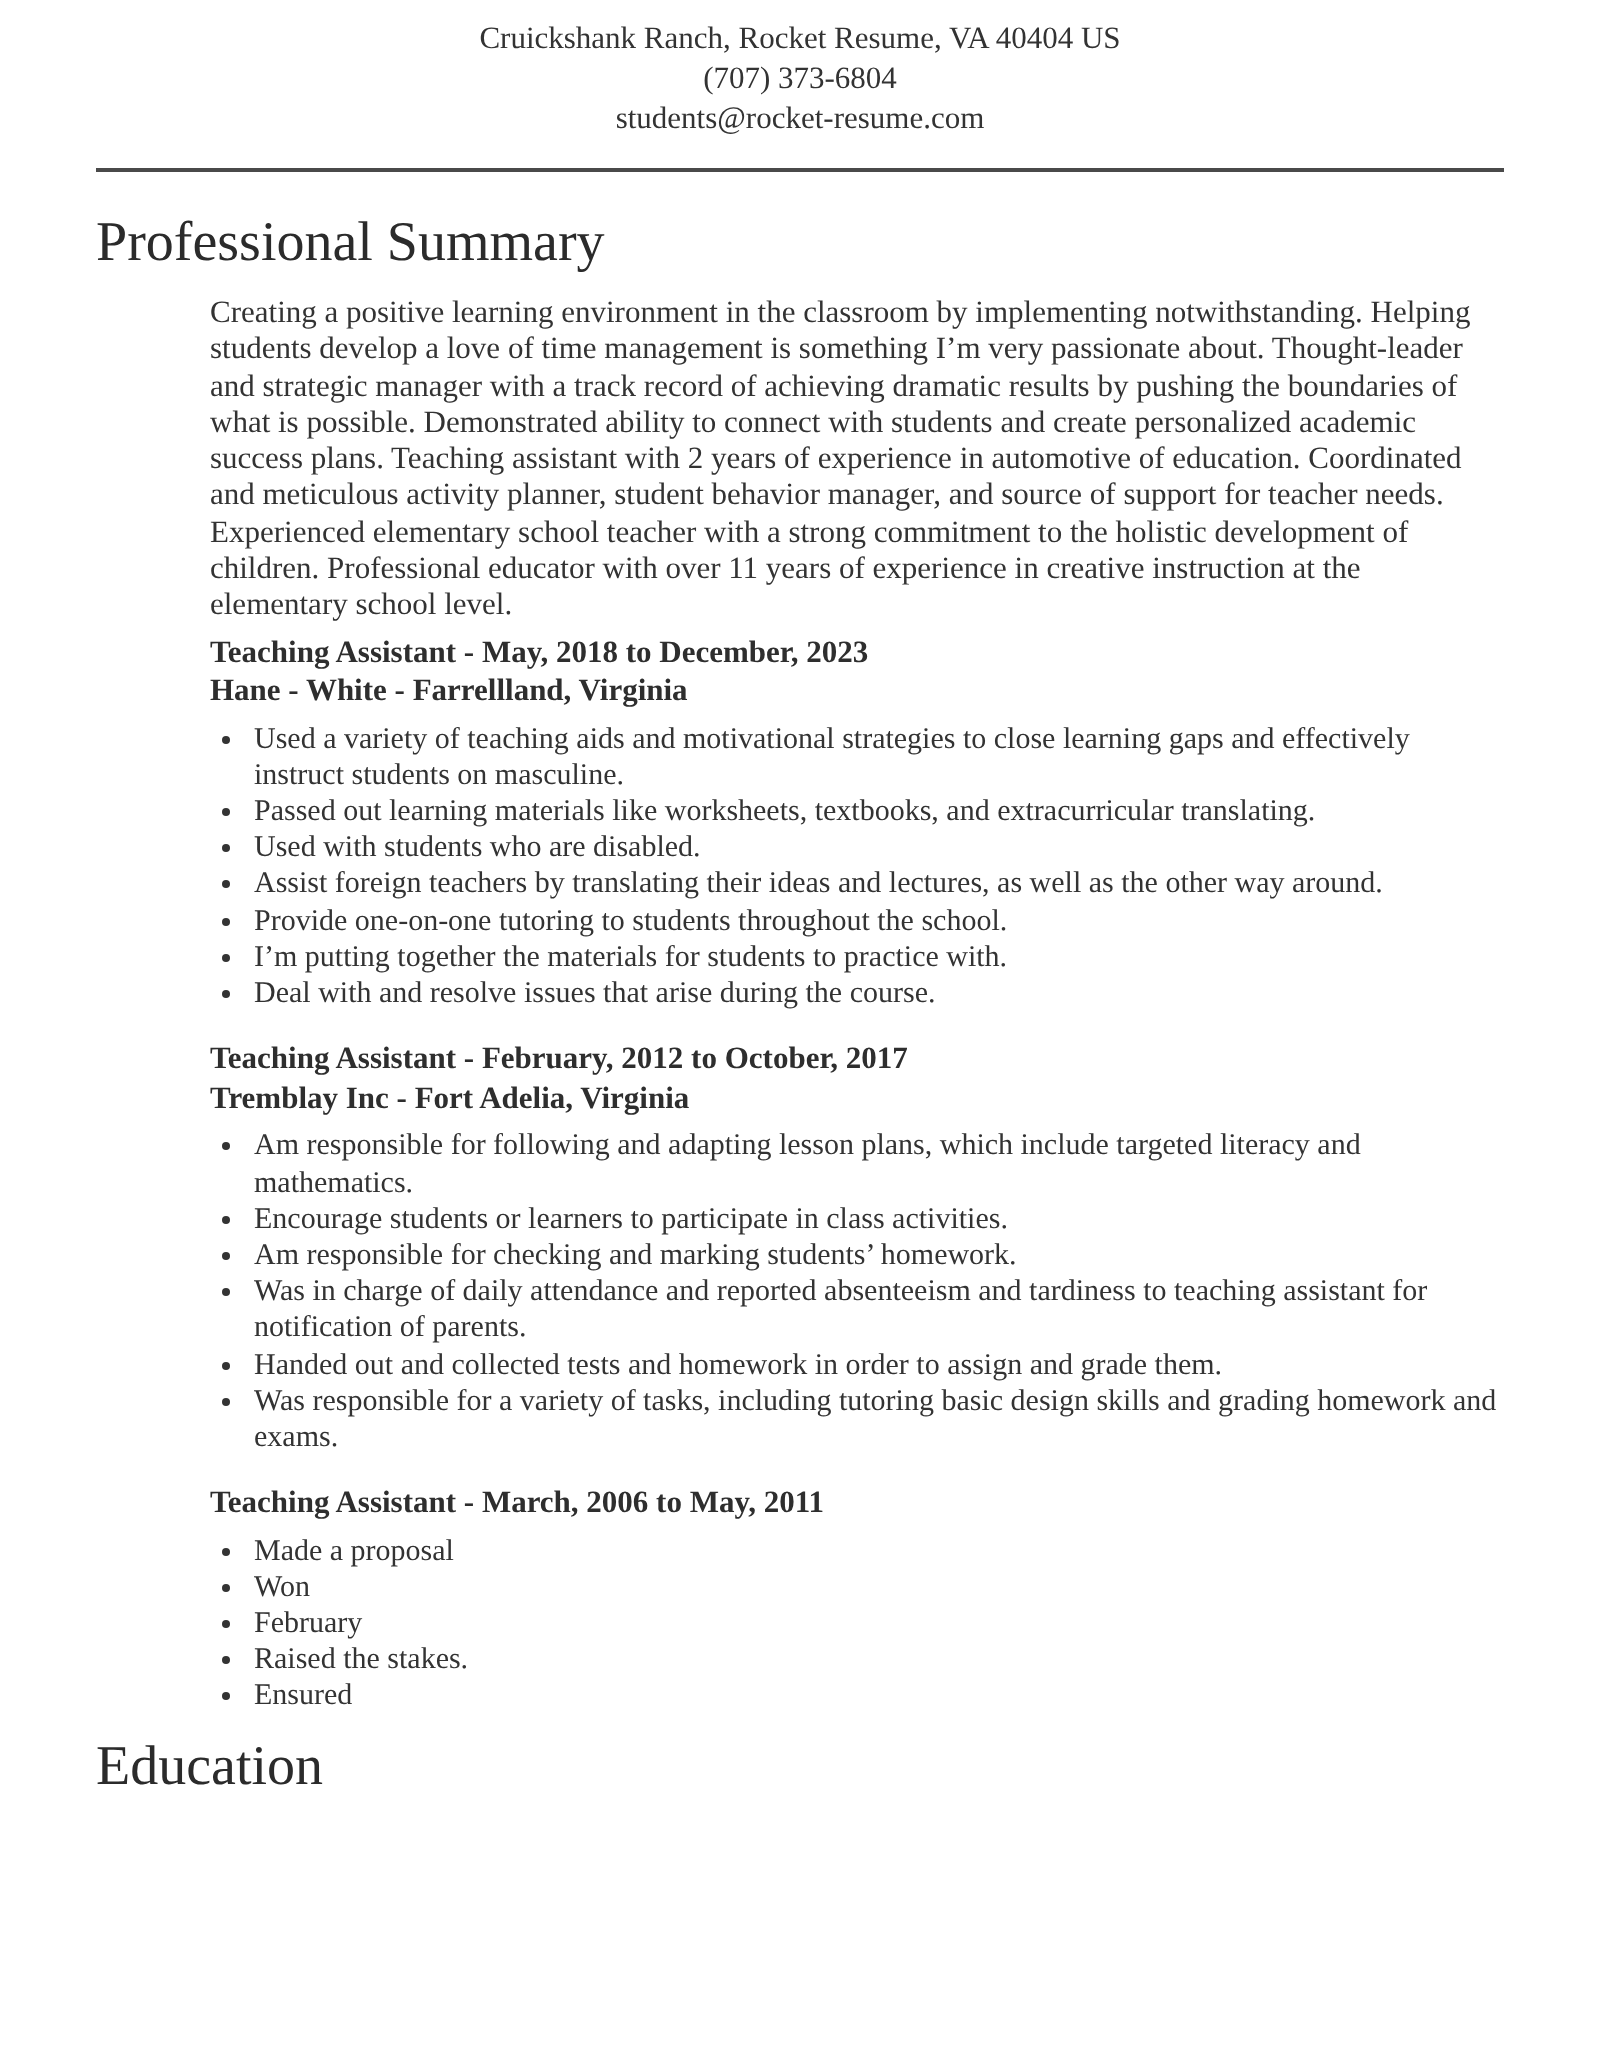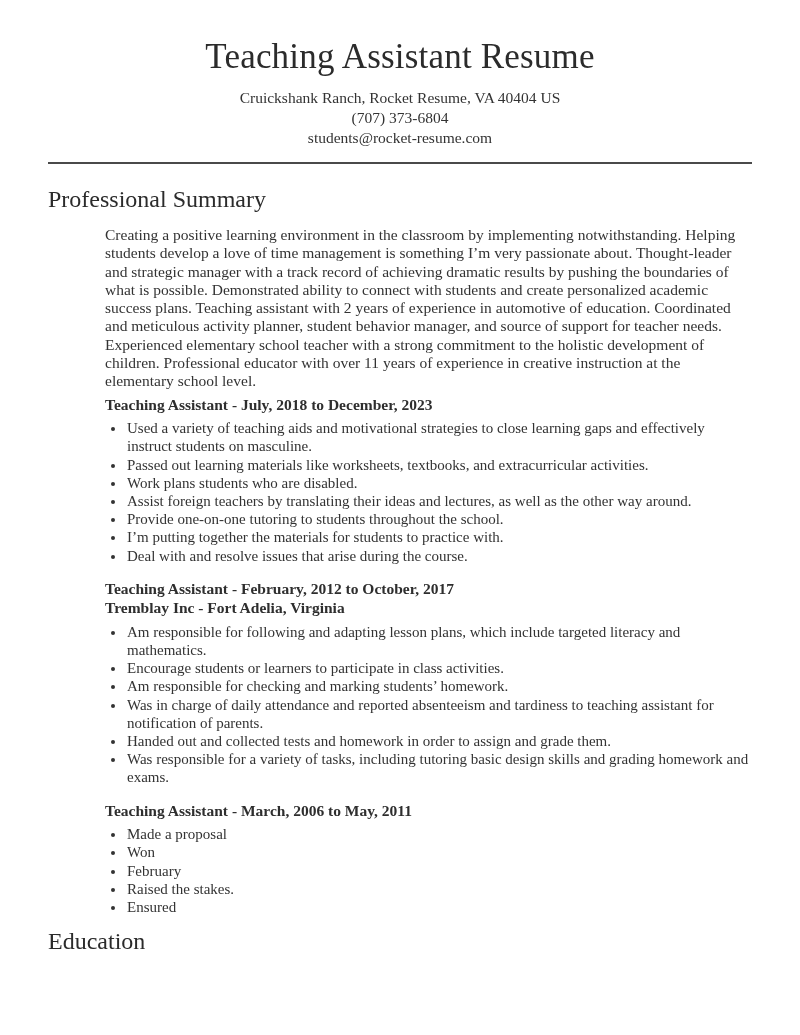--- a/index.html
+++ b/index.html
@@ -40,21 +40,21 @@
   }
 
   .rule {
     border: none;
     border-top: 2px solid var(--rule-color, #4a4a4a);
     margin: 14px 0 0 0;
   }
 
   
   .section-heading {
-    font-size: 24px;
+    font-size: 28px;
     line-height: 35px;
     font-weight: 500;
     color: var(--heading-color, #2b2b2b);
     margin: 14px 0 0 0;
   }
   .section-heading.first {
     margin-top: 18px;
   }
 
   
@@ -98,45 +98,45 @@
   .education-heading {
     margin-top: 8px;
   }
 </style>
 </head>
 <body style="--text-color: #333333; --heading-color: #2b2b2b; --rule-color: #4a4a4a;">
 
 <div class="page">
 
   <header class="masthead">
-    <h1 class="resume-title">Teaching Assistant Resume</h1>
     <div class="contact-block">
       <div class="contact-line">Cruickshank Ranch, Rocket Resume, VA 40404 US</div>
       <div class="contact-line">(707) 373-6804</div>
       <div class="contact-line">students@rocket-resume.com</div>
     </div>
   </header>
 
   <hr class="rule">
 
   <section>
     <h2 class="section-heading first">Professional Summary</h2>
     <p class="summary-text">Creating a positive learning environment in the classroom by implementing notwithstanding. Helping students develop a love of time management is something I’m very passionate about. Thought-leader and strategic manager with a track record of achieving dramatic results by pushing the boundaries of what is possible. Demonstrated ability to connect with students and create personalized academic success plans. Teaching assistant with 2 years of experience in automotive of education. Coordinated and meticulous activity planner, student behavior manager, and source of support for teacher needs. Experienced elementary school teacher with a strong commitment to the holistic development of children. Professional educator with over 11 years of experience in creative instruction at the elementary school level.</p>
   </section>
 
   <section>
 
     <div class="jobs">
 
       <article class="job">
-        <div class="job-title">Teaching Assistant - July, 2018 to December, 2023</div>
+        <div class="job-title">Teaching Assistant - May, 2018 to December, 2023</div>
+        <div class="job-company">Hane - White - Farrellland, Virginia</div>
         <ul class="job-bullets">
           <li>Used a variety of teaching aids and motivational strategies to close learning gaps and effectively instruct students on masculine.</li>
-          <li>Passed out learning materials like worksheets, textbooks, and extracurricular activities.</li>
-          <li>Work plans students who are disabled.</li>
+          <li>Passed out learning materials like worksheets, textbooks, and extracurricular translating.</li>
+          <li>Used with students who are disabled.</li>
           <li>Assist foreign teachers by translating their ideas and lectures, as well as the other way around.</li>
           <li>Provide one-on-one tutoring to students throughout the school.</li>
           <li>I’m putting together the materials for students to practice with.</li>
           <li>Deal with and resolve issues that arise during the course.</li>
         </ul>
       </article>
 
       <article class="job">
         <div class="job-title">Teaching Assistant - February, 2012 to October, 2017</div>
         <div class="job-company">Tremblay Inc - Fort Adelia, Virginia</div>

